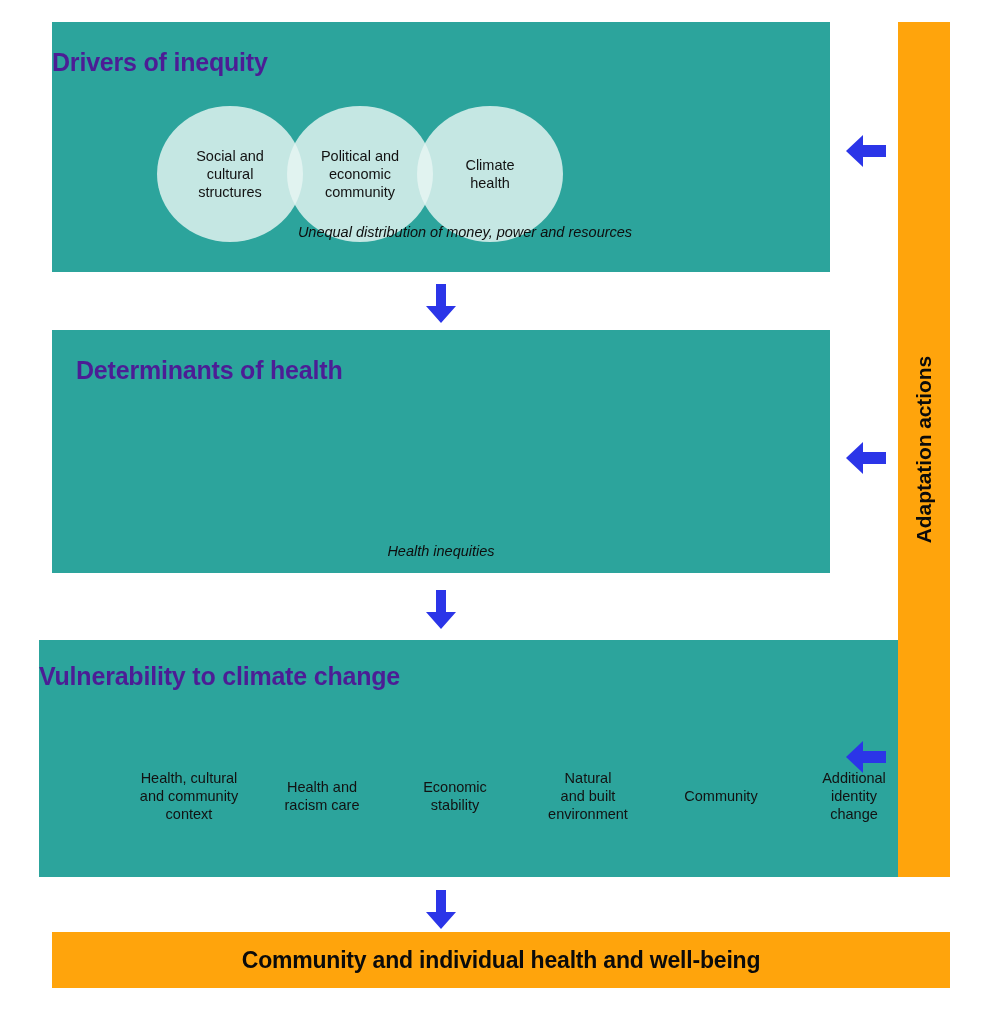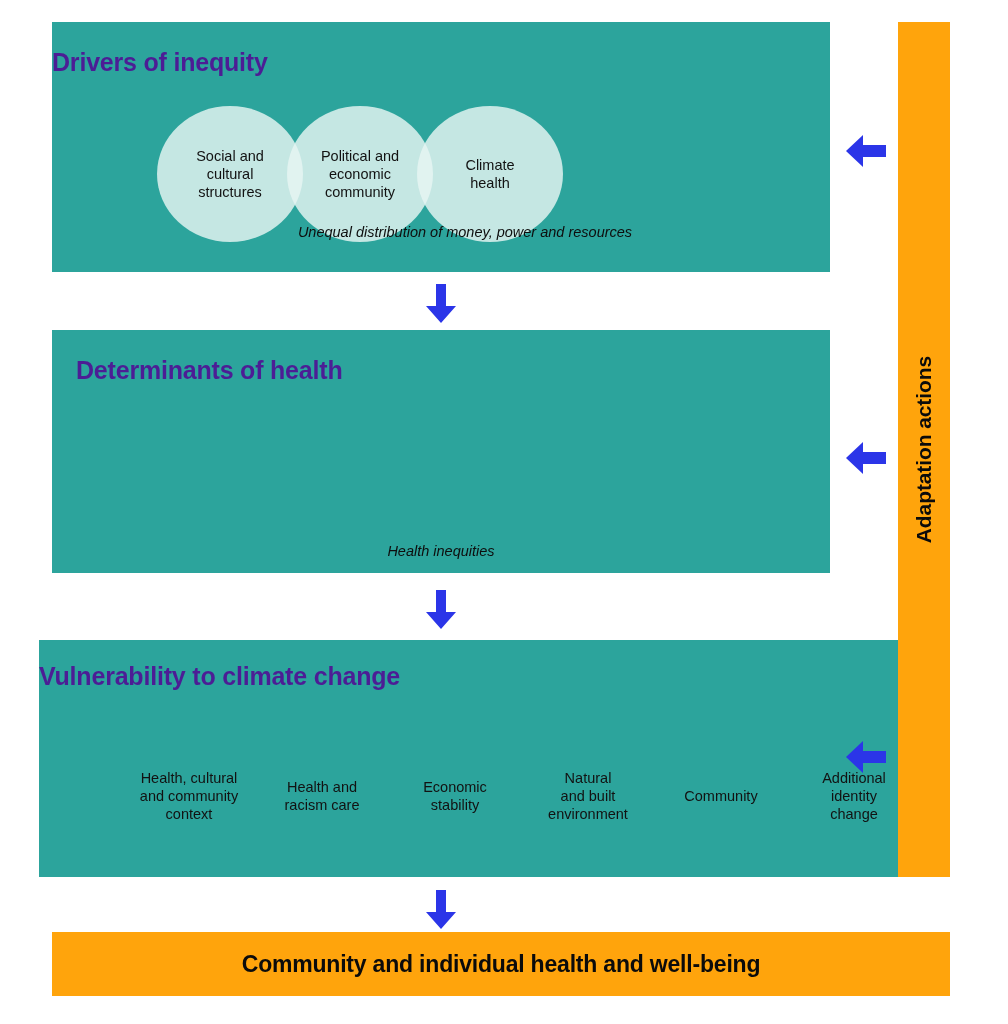--- a/index.html
+++ b/index.html
@@ -118,21 +118,21 @@
     letter-spacing: -0.1px;
     white-space: nowrap;
   }
 
   
   #outcome-bar {
     position: absolute;
     left: 52px;
     top: 932px;
     width: 898px;
-    height: 64px;
+    height: 56px;
     background: #FFA40C;
     display: flex;
     align-items: center;
     justify-content: center;
   }
   #outcome-bar .outcome-label {
     font-size: 23px;
     font-weight: bold;
     color: #0b0b0b;
     letter-spacing: -0.2px;

